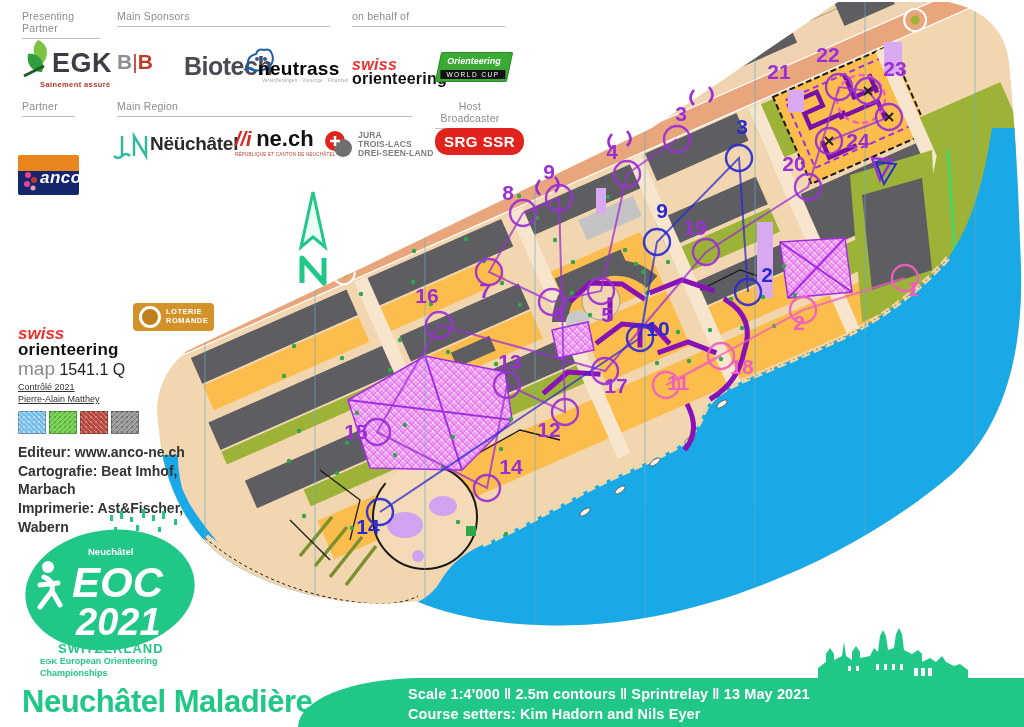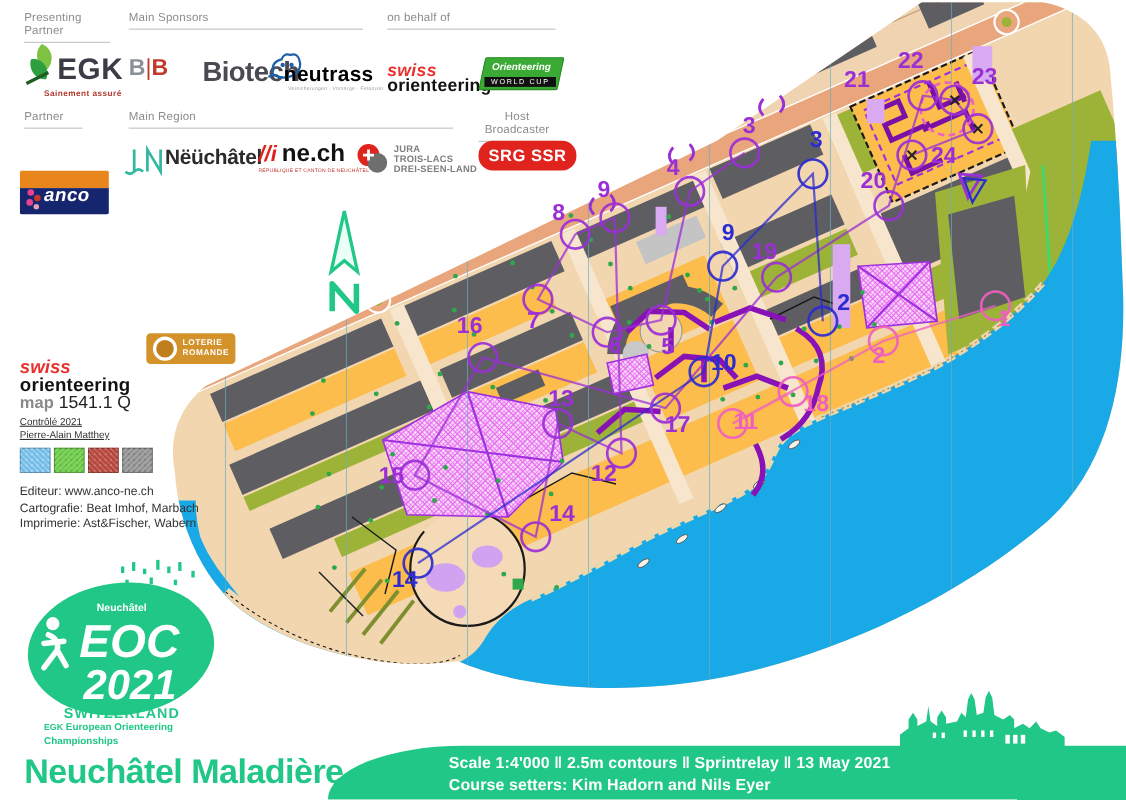--- a/index.html
+++ b/index.html
@@ -20,44 +20,44 @@
   .neutag{font-size:4.5px;color:#9aa0a6;letter-spacing:.3px;}
   .swo-red{color:#e8312f;font-weight:800;font-style:italic;letter-spacing:.3px;}
   .swo-blk{color:#111;font-weight:800;letter-spacing:.2px;}
   .srg{background:#e0231c;color:#fff;font-weight:800;font-size:15px;
        padding:5px 9px;letter-spacing:.5px;}
   .nech-big{font-size:19px;font-weight:700;color:#2b2b2b;letter-spacing:-.3px;}
   .nech-sub{font-size:4.6px;color:#c0392b;letter-spacing:.2px;}
   .jura-txt{font-size:8.5px;font-weight:800;color:#7d7d7d;line-height:1.05;letter-spacing:.2px;}
   .maptit-red{color:#e8312f;font-weight:800;font-style:italic;font-size:17px;line-height:.95;}
   .maptit-blk{color:#111;font-weight:800;font-size:17px;line-height:.95;letter-spacing:.2px;}
-  .maptit-map{color:#8a8a8a;font-weight:700;font-size:15px;}
+  .maptit-map{color:#8a8a8a;font-weight:400;font-size:19px;}
   .maptit-num{color:#222;font-weight:400;font-size:16px;}
-  .small-info{font-size:11px;color:#333;line-height:1.35;}
+  .small-info{font-size:14px;color:#333;line-height:1.35;font-weight:bold;}
   .ctrl-info{font-size:9px;color:#333;line-height:1.3;}
   .swatch{width:26px;height:21px;display:inline-block;margin-right:3px;border:1px solid rgba(0,0,0,.25);
           background-size:5px 5px;}
   .sw-b{background-color:#74bde8;background-image:repeating-linear-gradient(45deg,rgba(255,255,255,.55) 0 1px,transparent 1px 3px);}
   .sw-g{background-color:#7ed45b;background-image:repeating-linear-gradient(-45deg,rgba(0,90,0,.3) 0 1px,transparent 1px 3px);}
   .sw-r{background-color:#b5473d;background-image:repeating-linear-gradient(45deg,rgba(255,230,230,.4) 0 1px,transparent 1px 3px);}
   .sw-k{background-color:#a2a2a2;background-image:repeating-linear-gradient(-45deg,rgba(40,40,40,.35) 0 1px,transparent 1px 3px);}
   .loterie{background:#d4922a;border-radius:4px;color:#fff;display:flex;align-items:center;
            padding:3px 6px;gap:5px;}
   .loterie .ring{width:16px;height:16px;border-radius:50%;border:3px solid #fff;background:#c07f1d;}
   .loterie .txt{font-size:7.5px;font-weight:800;letter-spacing:.5px;line-height:1.15;}
   .footer-title{position:absolute;left:22px;top:684px;font-size:31px;font-weight:800;
                 color:#21c786;letter-spacing:-.5px;}
   .green-bar{position:absolute;left:298px;right:0;top:678px;height:49px;background:#21c786;
              border-top-left-radius:130px 52px;}
   .bar-text{position:absolute;left:110px;top:7px;color:#fff;font-weight:800;font-size:14.5px;
             line-height:1.35;letter-spacing:.1px;}
   .eoc-tagline{position:absolute;left:58px;top:641px;color:#21c786;font-weight:800;
                font-size:13px;letter-spacing:1px;}
   .eoc-sub{position:absolute;left:40px;top:656px;color:#21c786;font-weight:700;font-size:9px;line-height:1.3;}
-  .banco{width:81px;height:40px;position:relative;overflow:hidden;border-radius:2px;}
+  .banco{width:61px;height:40px;position:relative;overflow:hidden;border-radius:2px;}
   .banco .top{position:absolute;inset:0 0 60% 0;background:#e8861d;}
   .banco .bot{position:absolute;inset:40% 0 0 0;background:#16266e;}
   .banco .word{position:absolute;left:22px;top:13px;color:#fff;font-weight:800;
                font-style:italic;font-size:17px;letter-spacing:.5px;}
   .wc-badge{width:72px;height:30px;background:#3aaa35;transform:skewX(-12deg);position:relative;
             border-radius:2px;box-shadow:0 0 0 1px #2d8c29 inset;}
   .wc-badge .l1{position:absolute;left:8px;top:4px;color:#fff;font-style:italic;font-weight:800;font-size:9px;transform:skewX(12deg);}
   .wc-badge .l2{position:absolute;left:4px;bottom:3px;background:#111;color:#fff;font-size:6.5px;
                 letter-spacing:1.5px;padding:1px 6px;transform:skewX(12deg);}
 </style>

